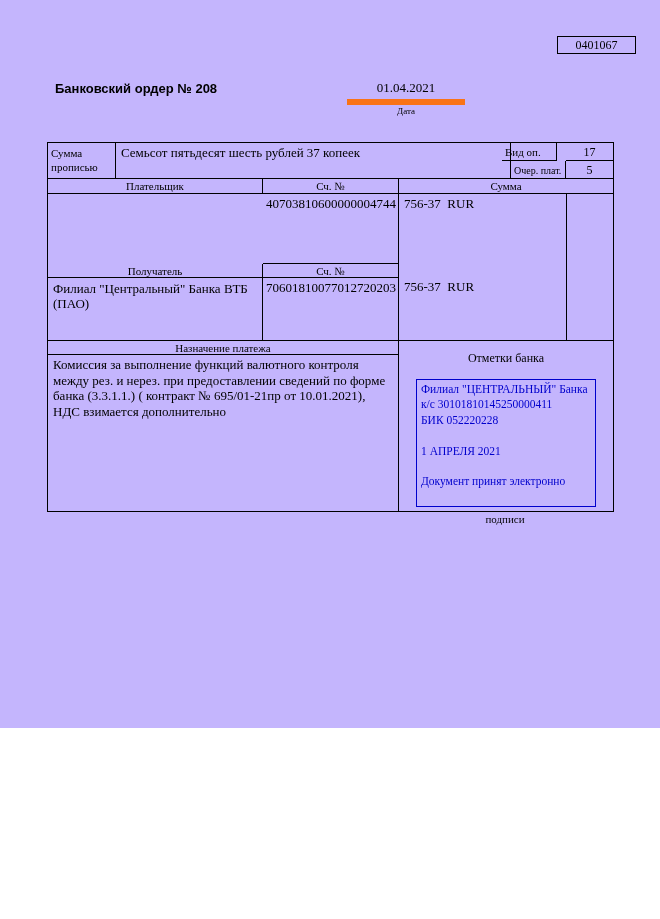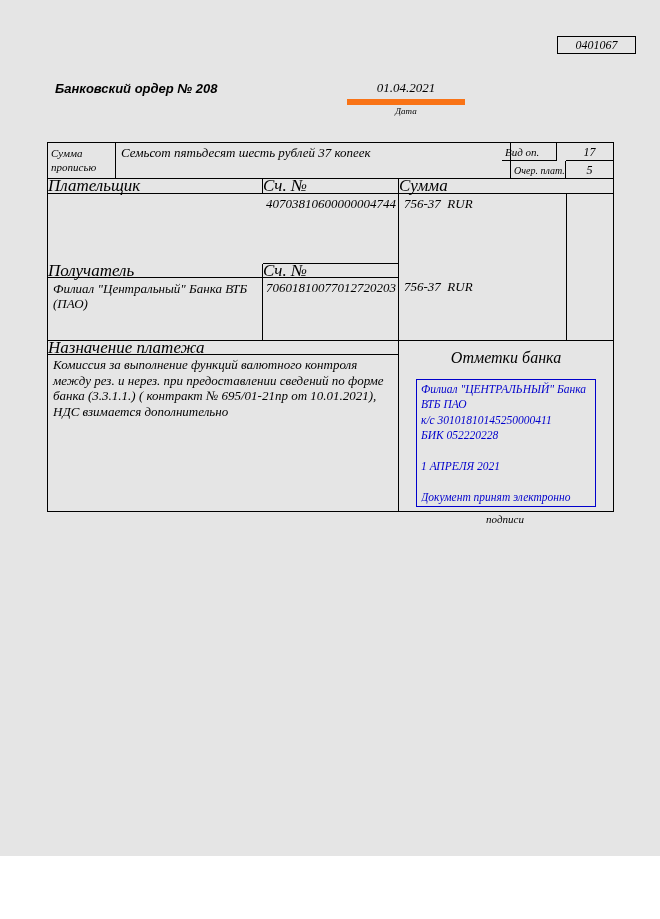--- a/index.html
+++ b/index.html
@@ -1,36 +1,36 @@
 <!DOCTYPE html>
 <html style="--stamp-color: #0000cc;"><head>
 <meta charset="utf-8">
 <style>
   html, body { margin: 0; padding: 0; background: #ffffff; }
   .page {
-    position: relative; width: 660px; height: 856px; background: #e5e5e5;
-    font-family: "Liberation Serif", serif; color: #000; overflow: hidden; font-style: italic;
+    position: relative; width: 660px; height: 728px; background: #c4b5fd;
+    font-family: "Liberation Serif", serif; color: #000; overflow: hidden;
   }
   .abs { position: absolute; box-sizing: border-box; }
 
   .form-code {
     left: 557px; top: 36px; width: 79px; height: 18px;
     border: 1px solid #000; text-align: center; font-size: 12px; line-height: 16px;
   }
   .title {
     left: 55px; top: 81px; font-family: "Liberation Sans", sans-serif;
     font-weight: bold; font-size: 13px;
   }
   .date-block { left: 347px; top: 80px; width: 118px; text-align: center; }
   .date-value { font-size: 13px; border-bottom: 6px solid #f97316; padding-bottom: 3px; }
   .date-label { font-size: 9px; margin-top: 1px; }
 
   .form-table { left: 47px; top: 142px; width: 567px; height: 370px; border: 1px solid #000; }
   .cell { position: absolute; box-sizing: border-box; font-size: 13px; line-height: 14px; }
-  .hdr { font-size: 17px; text-align: left; padding-top: 1px; line-height: 12px; }
+  .hdr { font-size: 11px; text-align: center; padding-top: 1px; line-height: 12px; }
   .bb { border-bottom: 1px solid #000; }
   .br { border-right: 1px solid #000; }
 
   .c-sumlabel  { left: 0;   top: 0;   width: 68px;  height: 36px; font-size: 11px; line-height: 14px; padding: 3px 3px; }
   .c-words     { left: 68px; top: 0;  width: 395px; height: 36px; padding: 3px 5px; }
   .c-vidop-l   { left: 454px; top: 0;    width: 55px; height: 18px; font-size: 11px; padding: 2px 0 0 3px; }
   .c-vidop-v   { left: 518px; top: 0;    width: 47px; height: 18px; font-size: 12px; text-align: center; padding-top: 2px; }
   .c-ocher-l   { left: 463px; top: 18px; width: 55px; height: 18px; font-size: 10px; padding: 3px 0 0 3px; }
   .c-ocher-v   { left: 518px; top: 18px; width: 47px; height: 18px; font-size: 12px; text-align: center; padding-top: 2px; }
 
@@ -48,21 +48,21 @@
   .c-hpayee    { left: 0;     top: 121px; width: 215px; height: 14px; }
   .c-hacc2     { left: 215px; top: 121px; width: 136px; height: 14px; }
 
   .c-payee     { left: 0;     top: 135px; width: 215px; height: 63px; padding: 3px 5px; line-height: 15px; }
   .c-payeeacc  { left: 215px; top: 135px; width: 136px; height: 63px; padding: 3px 3px; }
 
   .c-hpurpose  { left: 0;     top: 198px; width: 351px; height: 14px; }
   .c-purpose   { left: 0;     top: 212px; width: 351px; height: 156px; padding: 2px 5px; line-height: 15.5px; }
 
   .c-marks     { left: 351px; top: 198px; width: 214px; height: 170px; }
-  .marks-hdr   { margin-top: 10px; font-size: 16px; text-align: center; }
+  .marks-hdr   { margin-top: 10px; font-size: 12px; text-align: center; }
   .stamp {
     position: absolute; left: 17px; top: 38px; width: 180px; height: 128px;
     border: 1px solid var(--stamp-color, #0000cc); color: var(--stamp-color, #0000cc);
     font-size: 11.5px; line-height: 15.4px; padding: 2px 4px; box-sizing: border-box;
   }
   .stamp-line { min-height: 15.4px; white-space: nowrap; overflow: hidden; }
 
   .signatures { left: 398px; top: 513px; width: 214px; text-align: center; font-size: 11px; }
 </style>
 </head>
@@ -111,21 +111,20 @@
     <div class="cell c-payeeacc br bb">70601810077012720203</div>
 
     <div class="cell hdr c-hpurpose br bb">Назначение платежа</div>
 
     <div class="cell c-purpose br">Комиссия за выполнение функций валютного контроля между рез. и нерез. при предоставлении сведений по форме банка (3.3.1.1.) ( контракт № 695/01-21пр от 10.01.2021), НДС взимается дополнительно</div>
 
     <div class="cell c-marks">
       <div class="marks-hdr">Отметки банка</div>
       <div class="stamp">
         <div class="stamp-line">Филиал "ЦЕНТРАЛЬНЫЙ" Банка</div>
-        <div class="stamp-line">ВТБ ПАО</div>
         <div class="stamp-line">к/с 30101810145250000411</div>
         <div class="stamp-line">БИК 052220228</div>
         <div class="stamp-line"></div>
         <div class="stamp-line">1 АПРЕЛЯ 2021</div>
         <div class="stamp-line"></div>
         <div class="stamp-line">Документ принят электронно</div>
       </div>
     </div>
 
   </div>

